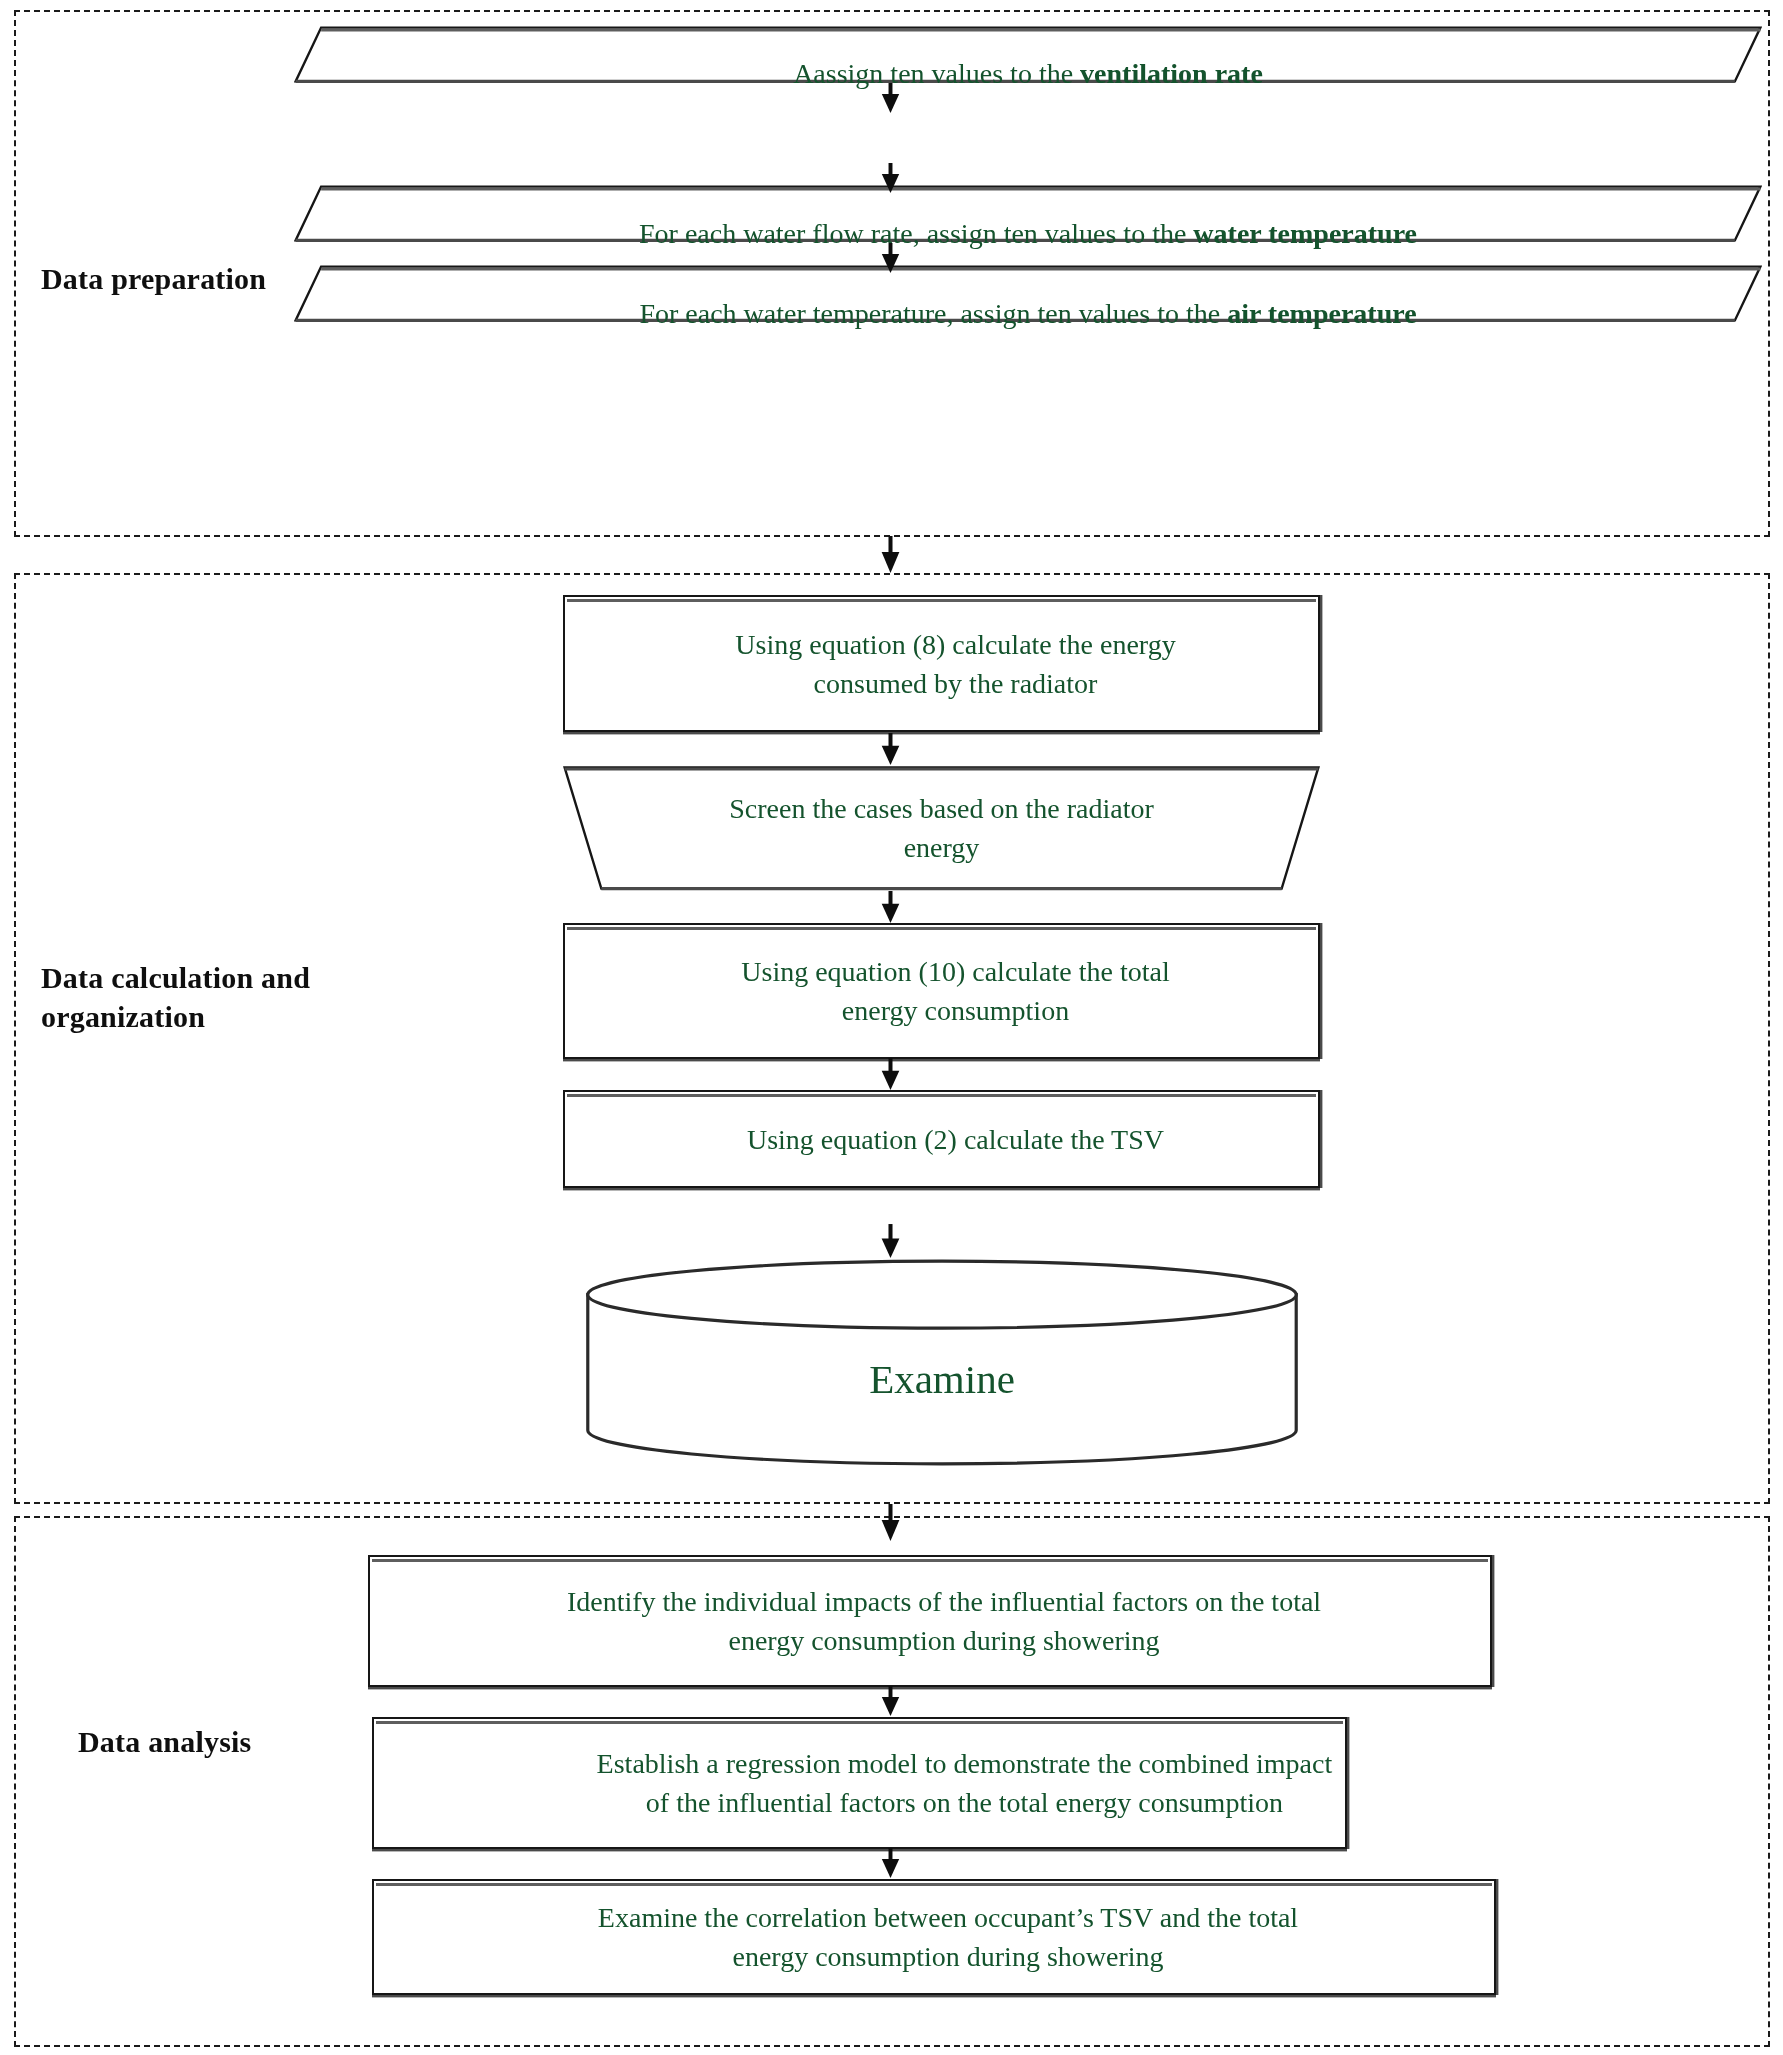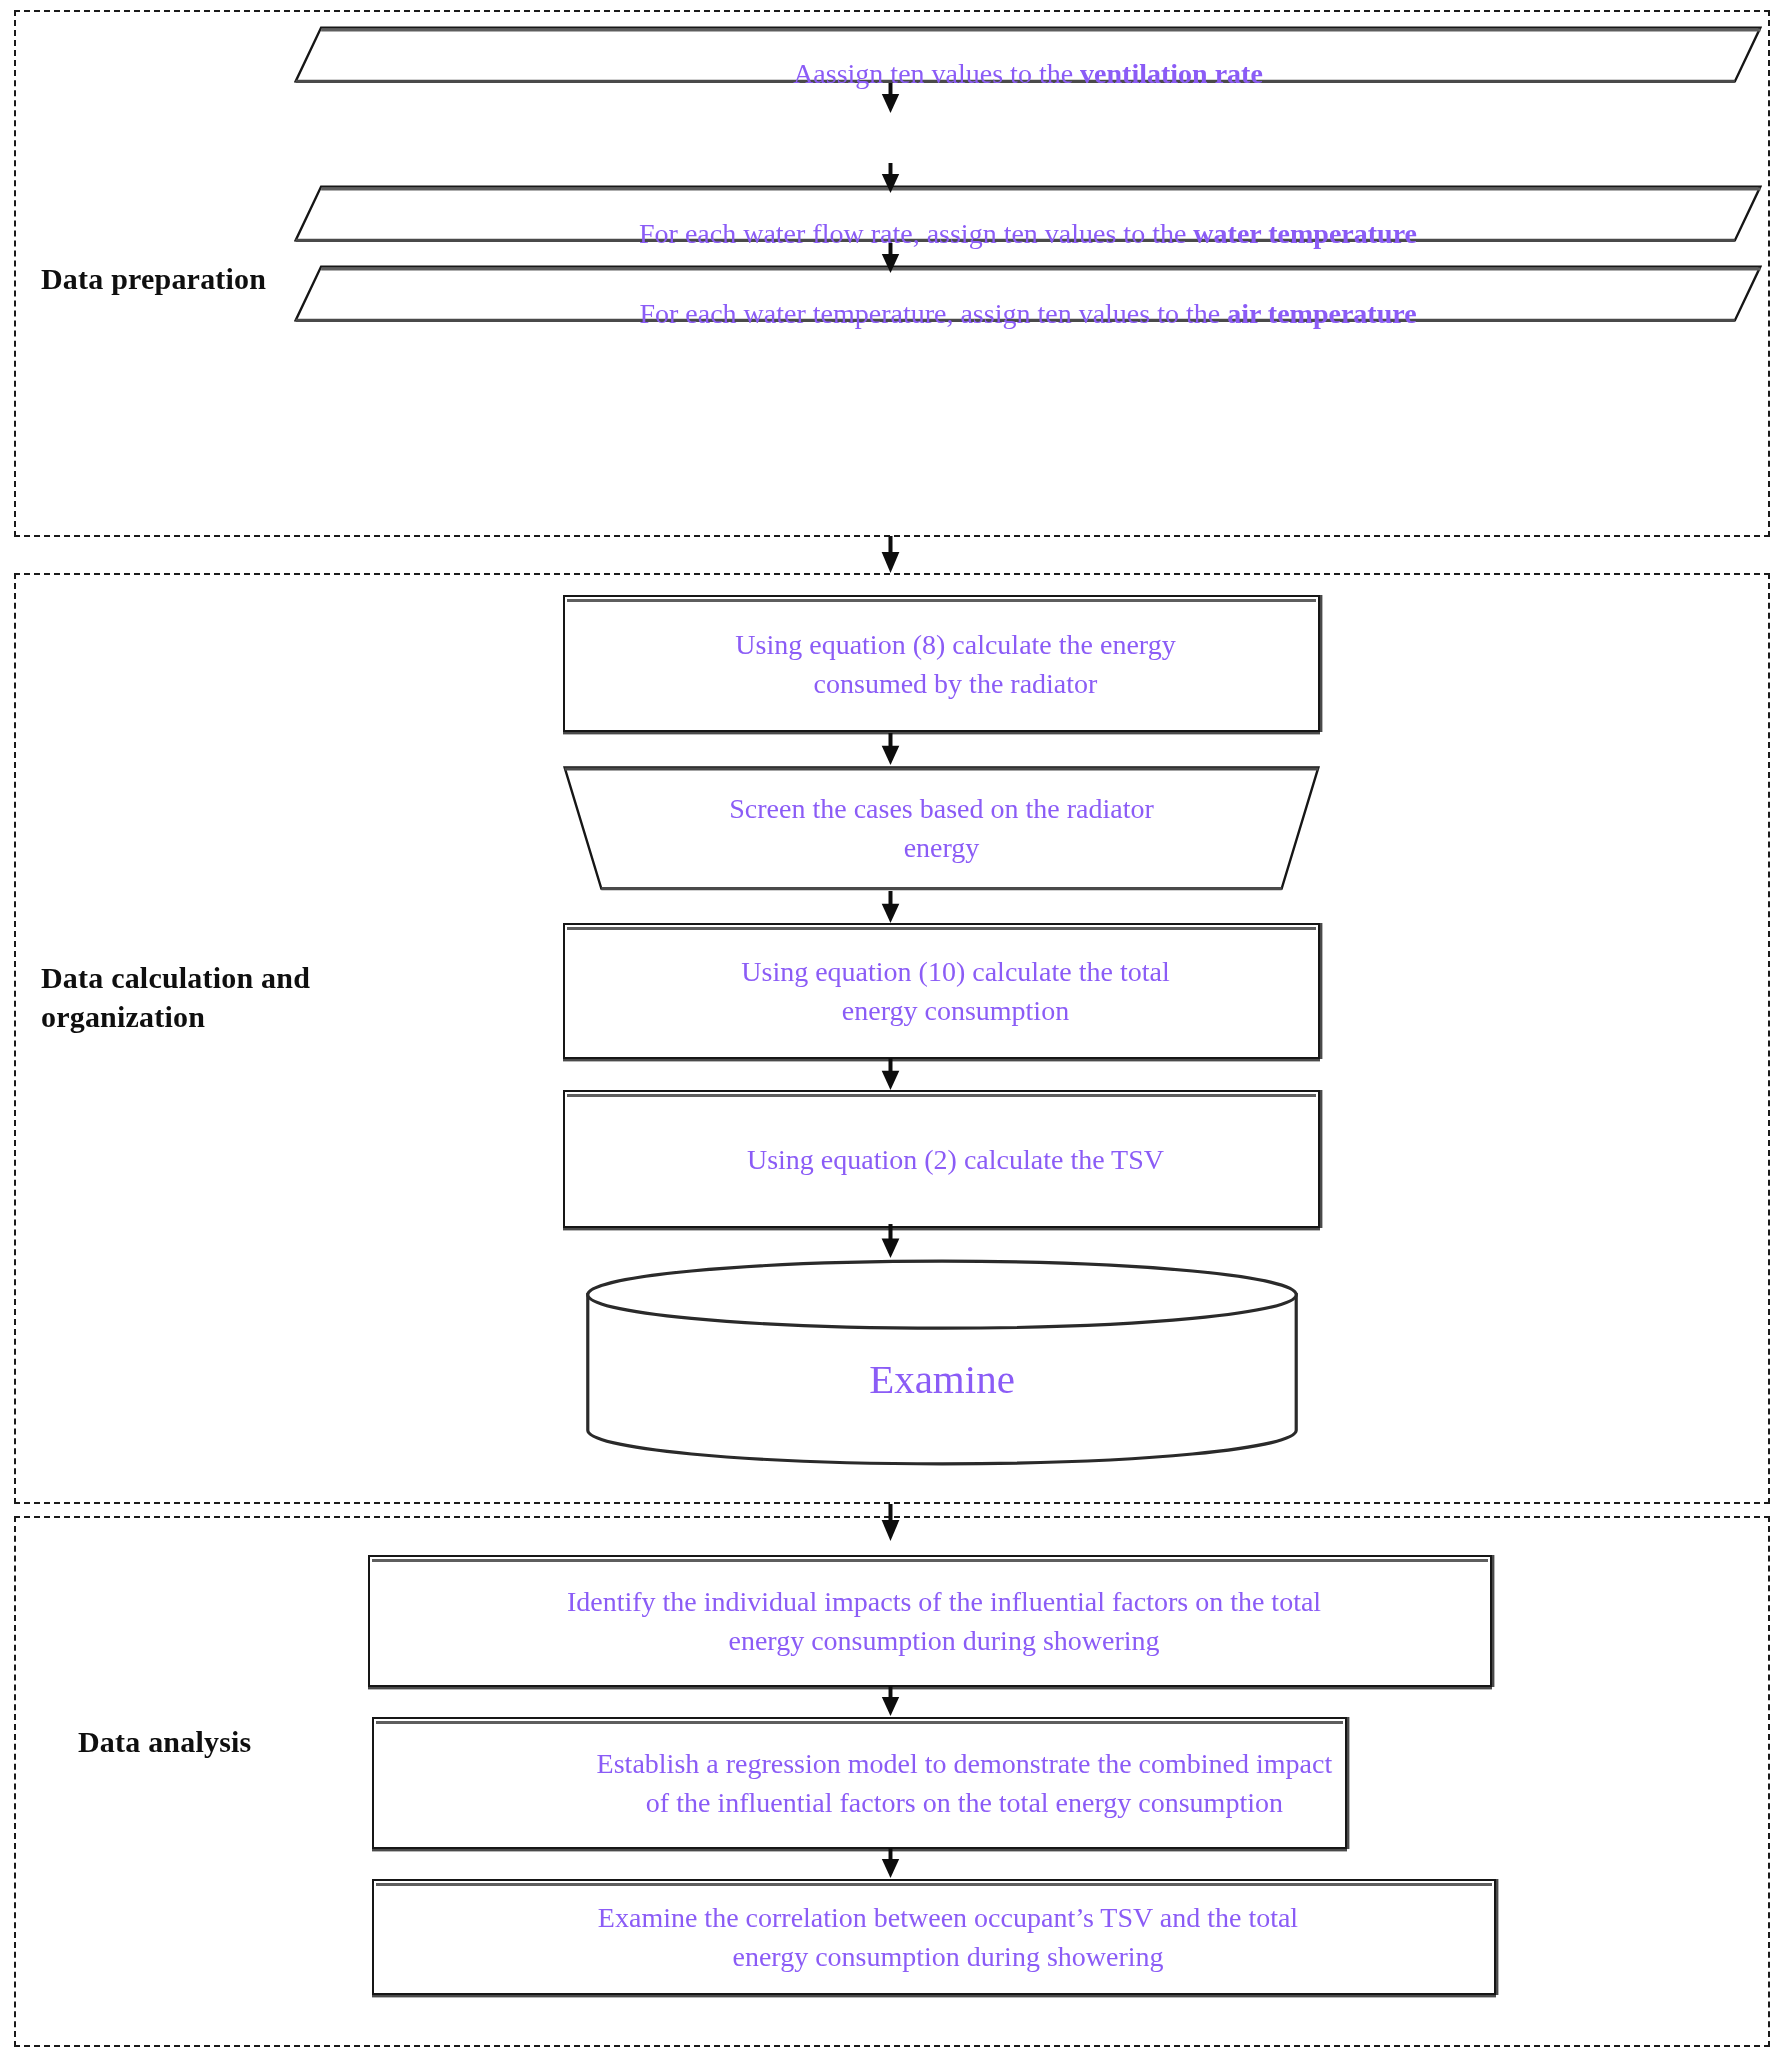--- a/index.html
+++ b/index.html
@@ -39,21 +39,21 @@
   
   .node{
     position:absolute;
     box-sizing:border-box;
     display:flex;align-items:center;justify-content:center;
     text-align:center;
   }
   .node .txt{
     position:relative;z-index:3;
     font-size:28px;line-height:39px;
-    color:#8b5cf6;
+    color:#14532d;
     padding:0 12.8px;
     white-space:pre-line;
   }
   .node .txt b{font-weight:bold;}
 
   
   .para{ }
   .para .skin{
     position:absolute;left:0;top:0;width:100%;height:100%;
     z-index:1;
@@ -203,21 +203,21 @@
 energy consumption</div>
   </div>
 
   <div class="arrow" style="left:880px;top:1058px;">
     <svg width="21" height="32" viewBox="0 0 26 40">
       <line x1="13" y1="0" x2="13" y2="24" stroke="#0d0d0d" stroke-width="5"></line>
       <polygon points="13,40 2,16 24,16" fill="#0d0d0d"></polygon>
     </svg>
   </div>
 
-  <div class="node rect" style="left:563px;top:1090px;width:757px;height:138px;">
+  <div class="node rect" style="left:563px;top:1090px;width:757px;height:98px;">
     <div class="txt">Using equation (2) calculate the TSV</div>
   </div>
 
   <div class="arrow" style="left:880px;top:1224px;">
     <svg width="21" height="34" viewBox="0 0 26 42">
       <line x1="13" y1="0" x2="13" y2="26" stroke="#0d0d0d" stroke-width="5"></line>
       <polygon points="13,42 2,18 24,18" fill="#0d0d0d"></polygon>
     </svg>
   </div>
 

